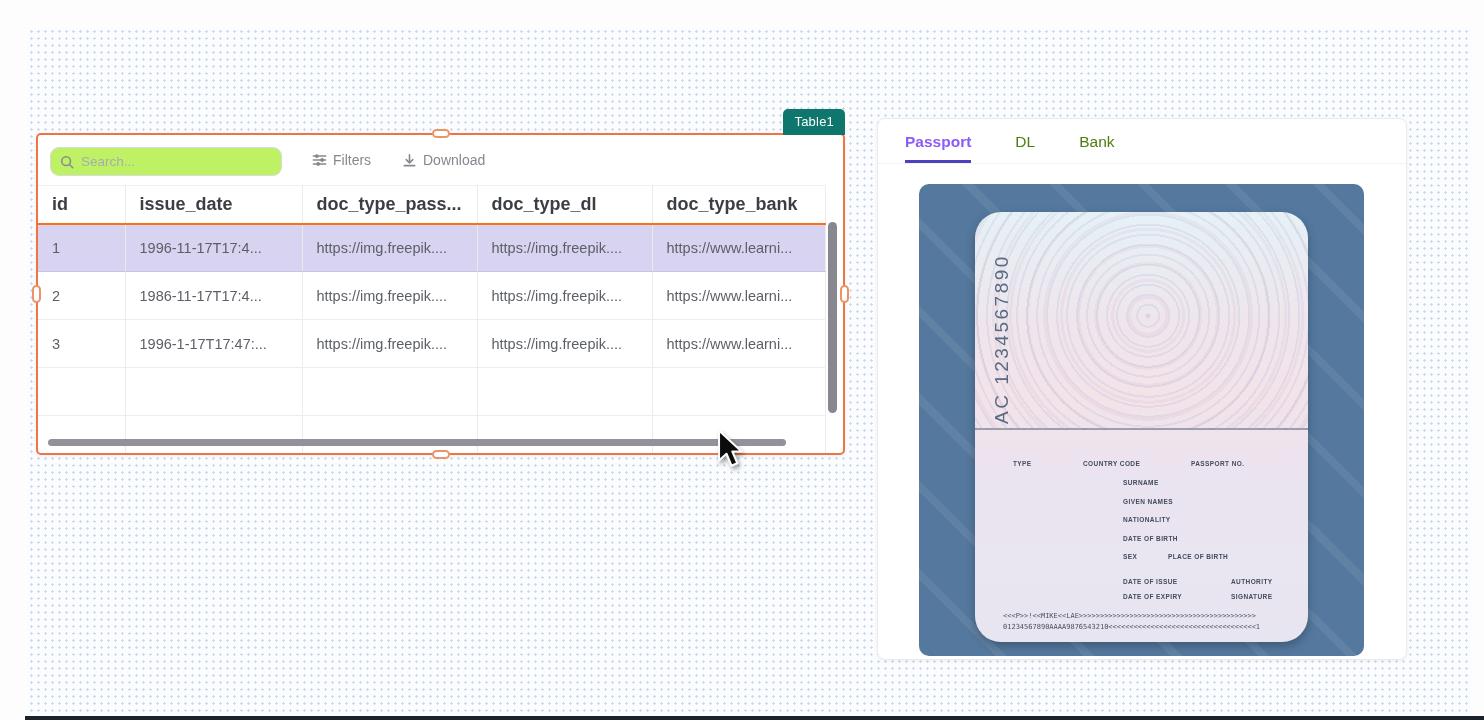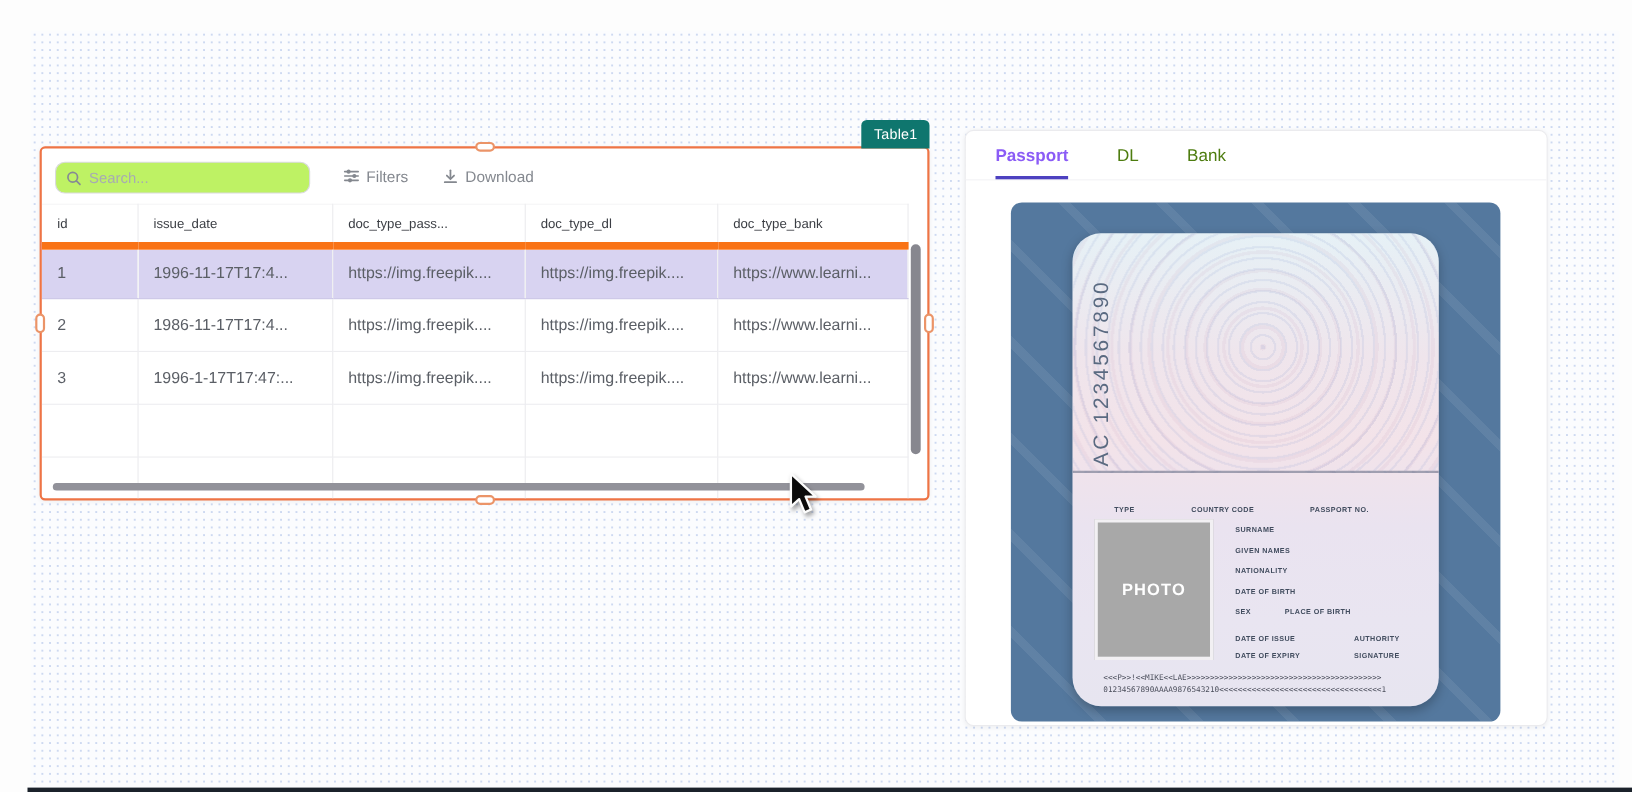--- a/index.html
+++ b/index.html
@@ -50,21 +50,21 @@
   .pager .pg-box { min-width:26px; height:26px; border-radius:7px; background:#eaebef; color:#9aa0aa;
     font-size:13px; display:flex; align-items:center; justify-content:center; padding:0 6px; }
 
   table.grid { border-collapse:collapse; table-layout:fixed; width:787px; }
   .grid-wrap { position:absolute; left:0; top:50px; width:805px; height:268px; overflow:hidden; }
   .grid th, .grid td {
     height:48px; padding:0 8px 0 14px; text-align:left; font-size:14px;
     border-right:1px solid #ebebee; border-bottom:1px solid #ededf0;
     white-space:nowrap; overflow:hidden;
   }
-  .grid th { height:38px; font-size:12px; font-weight:normal; color:#3b3e44; border-bottom:7px solid #f97316; border-top:1px solid #f2f2f4; }
+  .grid th { height:38px; font-size:18px; font-weight:bold; color:#3b3e44; border-bottom:2px solid #f97316; border-top:1px solid #f2f2f4; }
   .grid td { color:#5b5f66; font-size:14.5px; }
   .grid tr.selected td { background:#d8d3f1; border-bottom:1px solid #c9c4e6; }
   .col-id{width:87px} .col-issue{width:177px} .col-pass{width:175px} .col-dl{width:175px} .col-bank{width:173px}
 
   .vscroll { position:absolute; right:6px; top:87px; width:9px; height:191px; background:#87878f; border-radius:5px; z-index:3; }
   .hscroll { position:absolute; left:10px; bottom:7px; width:738px; height:7px; background:#92929a; border-radius:4px; z-index:3; }
 
   
   .panel {
     position:absolute; left:877px; top:118px; width:530px; height:542px;
@@ -241,23 +241,20 @@
     <div class="passport-img">
       <div class="wm"></div>
       <div class="ppage">
         <div class="guilloche"></div>
         <div class="serial">AC 1234567890</div>
 
         <div class="plabel" style="left:38px;  top:248px;">TYPE</div>
         <div class="plabel" style="left:108px; top:248px;">COUNTRY CODE</div>
         <div class="plabel" style="left:216px; top:248px;">PASSPORT NO.</div>
 
-        <div class="photo">
-          <span>PHOTO</span>
-        </div>
 
         <div class="plabel" style="left:148px; top:267px;">SURNAME</div>
         <div class="plabel" style="left:148px; top:286px;">GIVEN NAMES</div>
         <div class="plabel" style="left:148px; top:304px;">NATIONALITY</div>
         <div class="plabel" style="left:148px; top:323px;">DATE OF BIRTH</div>
         <div class="plabel" style="left:148px; top:341px;">SEX</div>
         <div class="plabel" style="left:193px; top:341px;">PLACE OF BIRTH</div>
         <div class="plabel" style="left:148px; top:366px;">DATE OF ISSUE</div>
         <div class="plabel" style="left:256px; top:366px;">AUTHORITY</div>
         <div class="plabel" style="left:148px; top:381px;">DATE OF EXPIRY</div>

